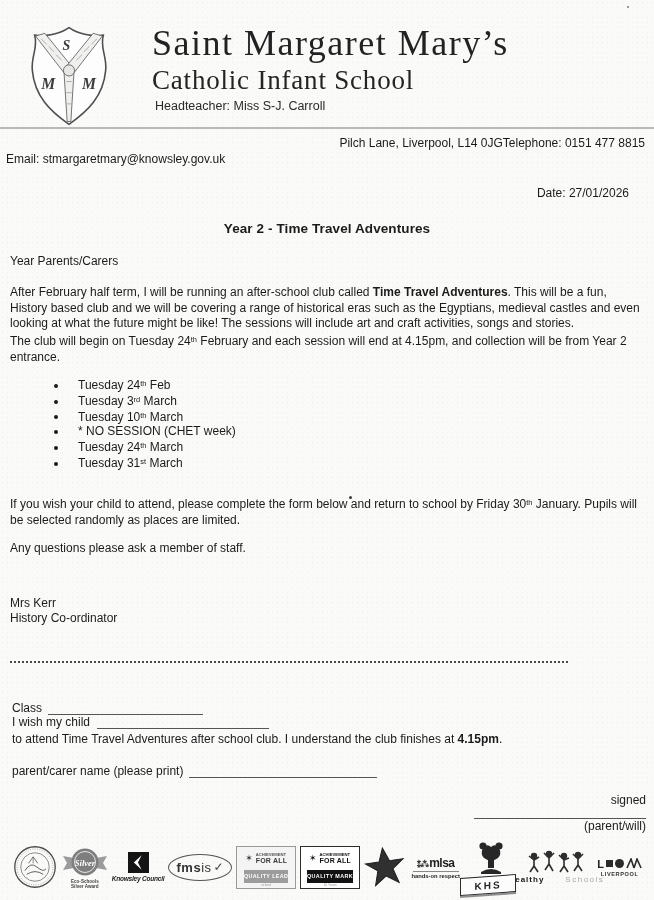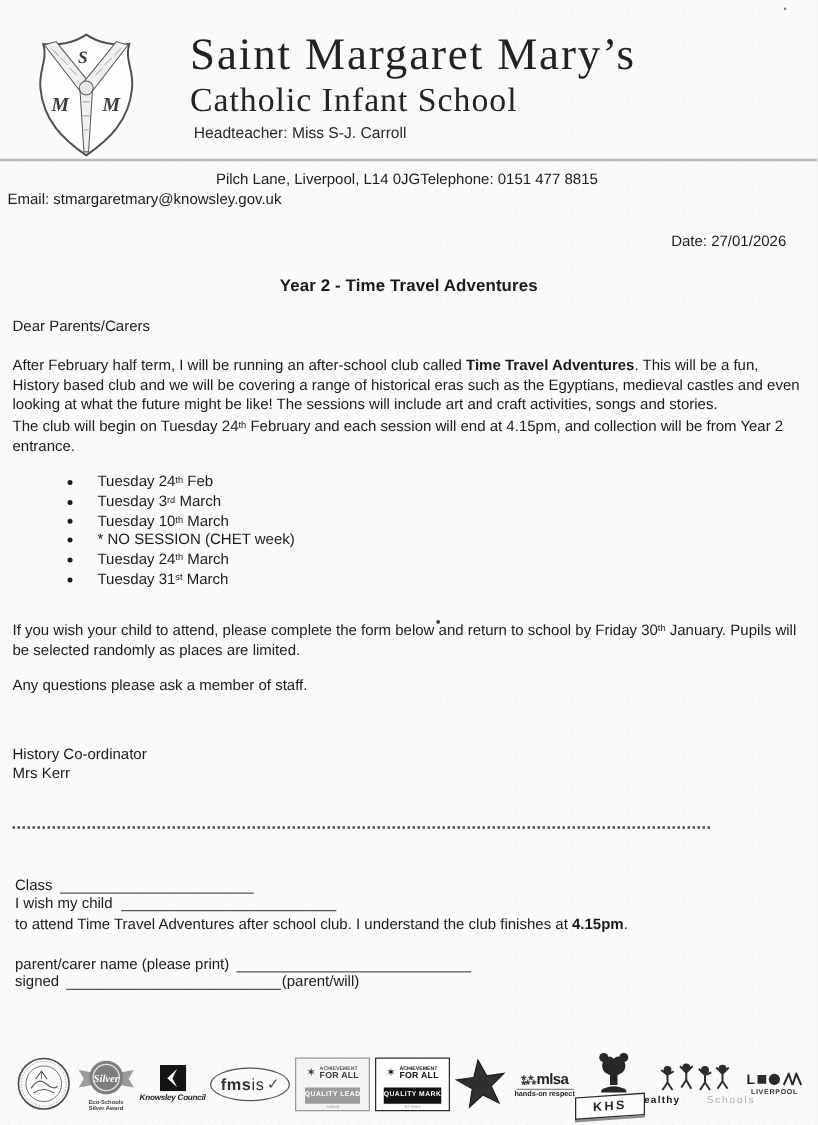--- a/index.html
+++ b/index.html
@@ -21,21 +21,21 @@
   .header{position:absolute;top:24px;left:20px;right:8px;display:flex;align-items:flex-start;}
   .crest{flex:0 0 auto;}
   .htitles{margin-left:34px;}
   .school-name{font-family:"Liberation Serif", serif;font-size:36px;line-height:38px;letter-spacing:1.5px;color:#222;}
   .school-type{font-family:"Liberation Serif", serif;font-size:27px;line-height:28px;letter-spacing:0.8px;margin-top:4px;color:#242424;}
   .headteacher{font-size:12.5px;margin-top:5px;margin-left:3px;color:#2a2a2a;}
   .divider{position:absolute;top:127px;left:0;width:654px;border-top:2px solid #b9b9b9;}
 
   
   .contact{position:absolute;top:136px;left:6px;right:9px;font-size:12px;line-height:15.5px;}
-  .contact-row{display:flex;justify-content:center;}
+  .contact-row{display:flex;justify-content:flex-end;}
   .date-row{position:absolute;top:186px;right:25px;font-size:12px;}
 
   
   .letter-title{position:absolute;top:221px;left:0;width:654px;text-align:center;font-size:13.5px;font-weight:bold;letter-spacing:0.1px;}
   .body-text{position:absolute;top:254px;left:10px;right:9px;font-size:12px;line-height:15.8px;}
   .para1{margin-top:15px;}
   .bullets{margin:11px 0 0 0;padding-left:58px;}
   .bullets li{line-height:14.9px;padding-left:10px;font-size:12px;}
   .para2{margin-top:24px;}
   .para3{margin-top:12px;}
@@ -46,21 +46,21 @@
   .form{position:absolute;top:682px;left:12px;right:8px;font-size:12px;}
   .fline{display:flex;align-items:flex-end;}
   .blank{display:inline-block;border-bottom:1.3px solid #555;height:11px;}
   .w1{width:172px;margin-left:7px;}
   .w2{width:155px;margin-left:6px;}
   .w3{width:188px;margin-left:6px;}
   .w4{width:172px;margin-left:6px;}
   .l-class{margin-top:19px;}
   .l-attend{margin-top:3px;line-height:15px;}
   .l-parent{margin-top:17px;}
-  .l-signed{}
+  .l-signed{margin-top:15px;flex-direction:column;}
 
   
   .speck{position:absolute;border-radius:50%;background:#3a3a3a;}
   .speck1{left:349px;top:496px;width:3px;height:3px;}
   .speck2{left:627px;top:6px;width:2px;height:2px;background:#777;}
 
   
   .footer{position:absolute;left:0;bottom:3px;width:654px;height:60px;display:flex;align-items:center;justify-content:space-between;padding:0 12px;box-sizing:border-box;}
   .logo{display:flex;flex-direction:column;align-items:center;justify-content:center;color:#333;}
   .cap{font-size:4.6px;line-height:5.5px;text-align:center;color:#444;font-weight:bold;}
@@ -138,35 +138,35 @@
       <span>Pilch Lane, Liverpool, L14 0JG</span>
       <span>Telephone: 0151 477 8815</span>
     </div>
     <div>Email: stmargaretmary@knowsley.gov.uk</div>
   </div>
   <div class="date-row">Date: 27/01/2026</div>
 
   <div class="letter-title">Year 2 - Time Travel Adventures</div>
 
   <div class="body-text">
-    <div>Dear Parents/Carers</div>
+    <div>Year Parents/Carers</div>
     <div class="para1">After February half term, I will be running an after-school club called <b>Time Travel Adventures</b>. This will be a fun, History based club and we will be covering a range of historical eras such as the Egyptians, medieval castles and even looking at what the future might be like! The sessions will include art and craft activities, songs and stories.<br>The club will begin on Tuesday 24<sup>th</sup> February and each session will end at 4.15pm, and collection will be from Year 2 entrance.</div>
     <ul class="bullets">
       <li>Tuesday 24<sup>th</sup> Feb</li>
       <li>Tuesday 3<sup>rd</sup> March</li>
       <li>Tuesday 10<sup>th</sup> March</li>
       <li>* NO SESSION (CHET week)</li>
       <li>Tuesday 24<sup>th</sup> March</li>
       <li>Tuesday 31<sup>st</sup> March</li>
     </ul>
     <div class="para2">If you wish your child to attend, please complete the form below and return to school by Friday 30<sup>th</sup> January. Pupils will be selected randomly as places are limited.</div>
     <div class="para3">Any questions please ask a member of staff.</div>
     <div class="signoff">
+      <div>Mrs Kerr</div>
       <div>History Co-ordinator</div>
-      <div>Mrs Kerr</div>
     </div>
   </div>
 
   <div class="dotline"></div>
 
   <div class="form">
     <div class="fline l-class">
       <span>Class</span>
       <span class="blank w2"></span>
     </div>

